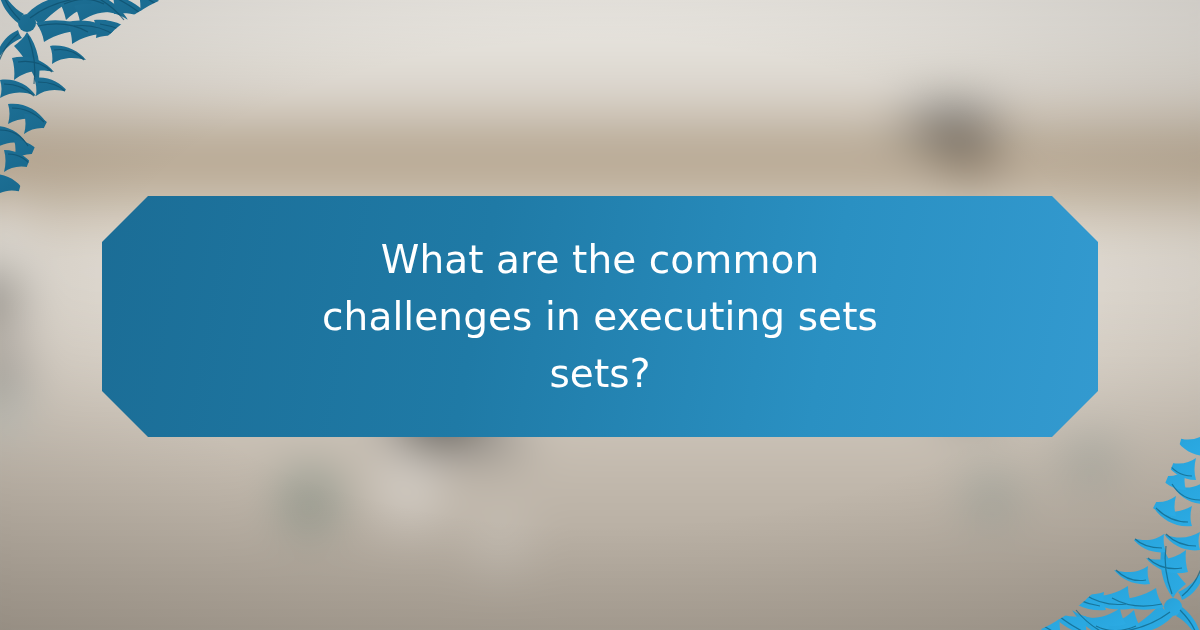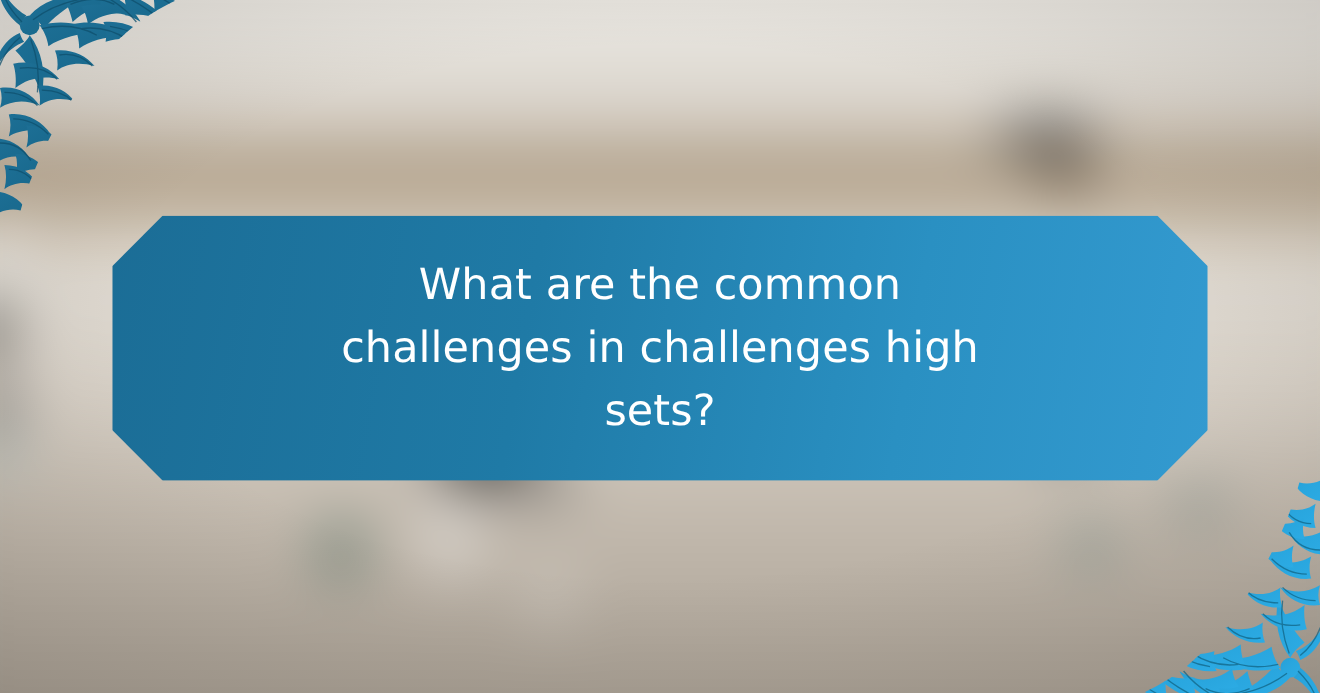--- a/index.html
+++ b/index.html
@@ -253,16 +253,16 @@
         <path d="M18 116 C32 116 42 122 50 130"></path>
         <path d="M6 138 C18 138 28 144 34 154"></path>
         <path d="M14 162 C26 162 34 168 40 178"></path>
         <path d="M60 58 C72 56 82 60 90 68"></path>
         <path d="M44 90 C56 90 66 94 72 100"></path>
       </g>
     </svg>
   </div>
 
   <div class="banner">
-    <h1 class="banner-title">What are the common challenges in challenges high sets?</h1>
+    <h1 class="banner-title">What are the common challenges in executing sets sets?</h1>
   </div>
 
 </div>
 
 </body></html>

